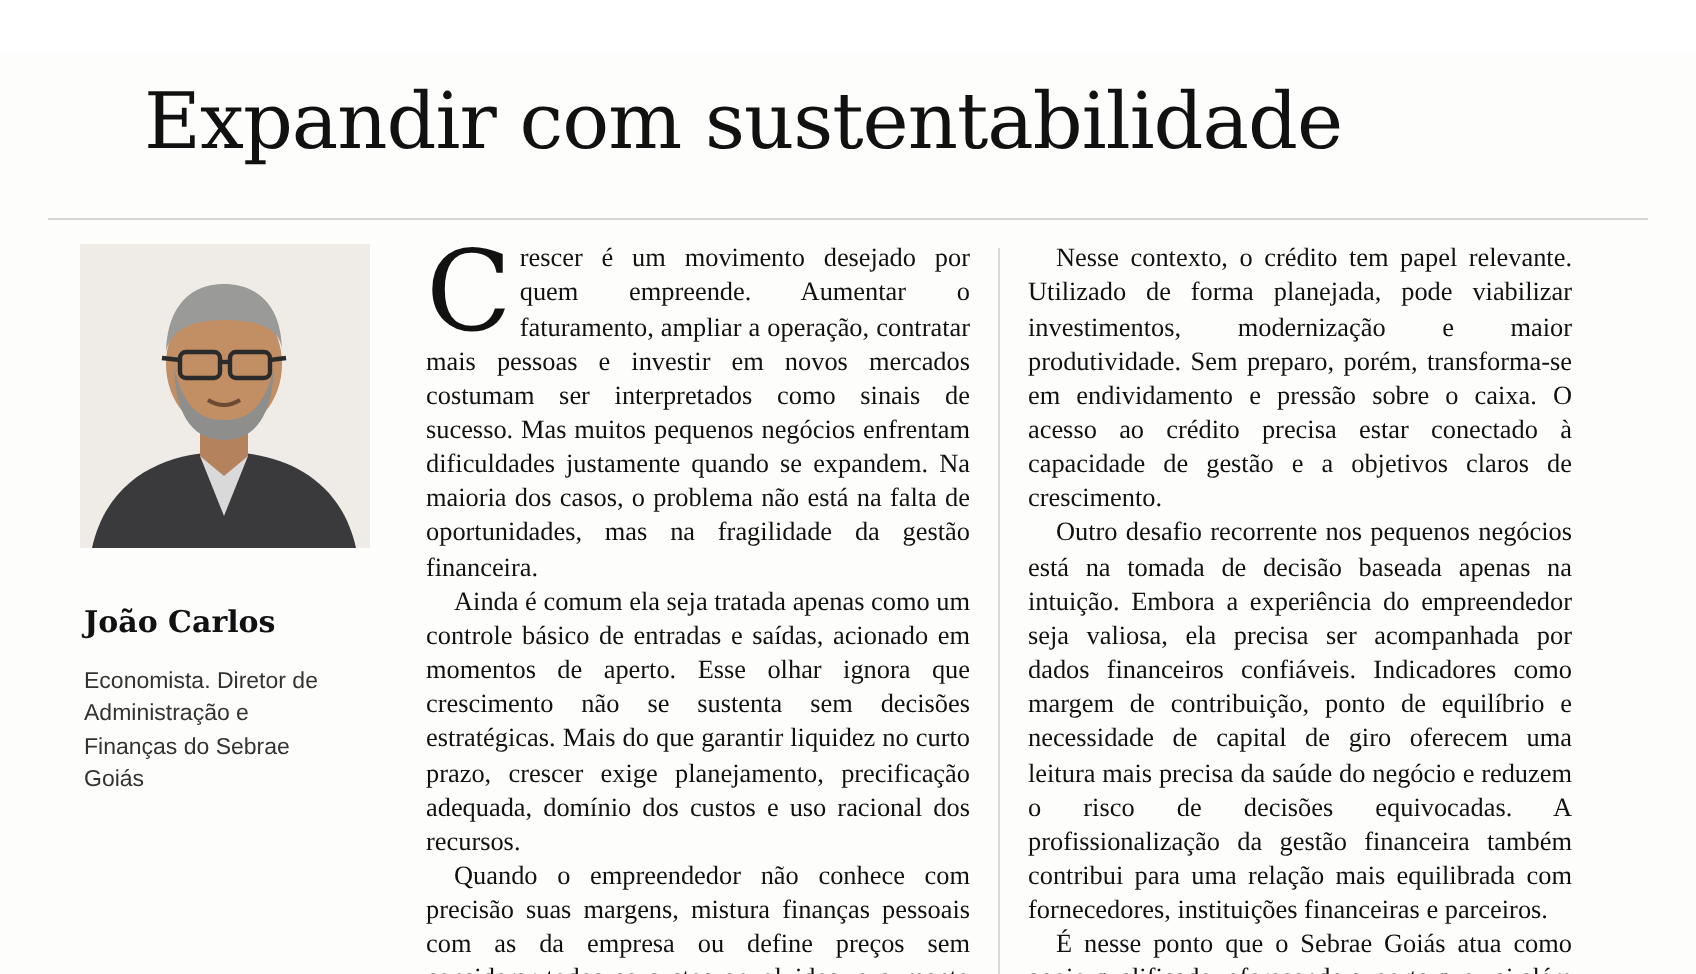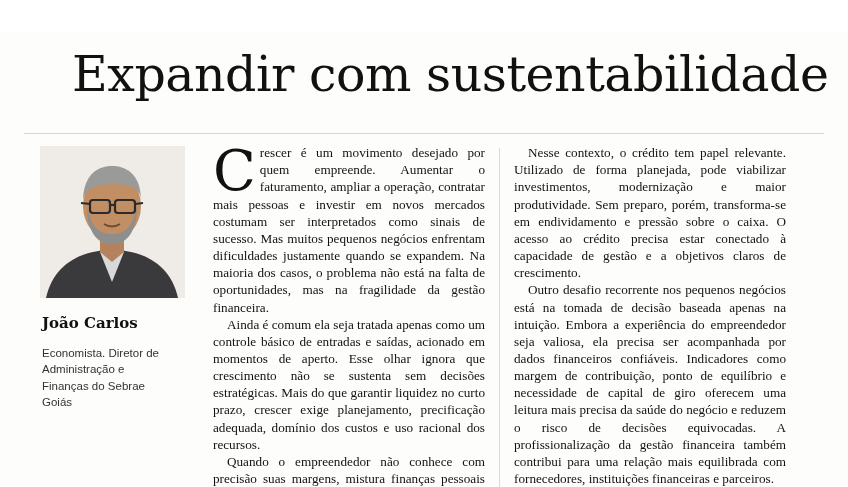--- a/index.html
+++ b/index.html
@@ -18,21 +18,21 @@
     position: relative;
     width: 848px;
     height: 487px;
     background: #fdfdfc;
     box-sizing: border-box;
     padding: 0;
   }
   .headline {
     font-family: "DejaVu Serif", serif;
     font-weight: 400;
-    font-size: 49px;
+    font-size: 39px;
     line-height: 1.05;
     letter-spacing: -0.5px;
     color: #111111;
     padding: 16px 40px 0 72px;
     white-space: nowrap;
   }
   .rule {
     height: 1px;
     background: #d8d5d0;
     margin: 12px 24px 0 24px;
@@ -58,21 +58,21 @@
     overflow: hidden;
     background: #f3f1ee;
   }
   
   .portrait svg { display: block; }
   .author-name {
     font-family: "DejaVu Serif", serif;
     font-weight: 700;
     font-size: 15px;
     line-height: 1.25;
-    margin: 16px 0 0 8px;
+    margin: 28px 0 0 8px;
     color: #111;
   }
   .author-role {
     font-family: "Liberation Sans", sans-serif;
     font-size: 11.5px;
     line-height: 1.42;
     margin: 12px 0 16px 8px;
     color: #333;
     width: 120px;
   }

